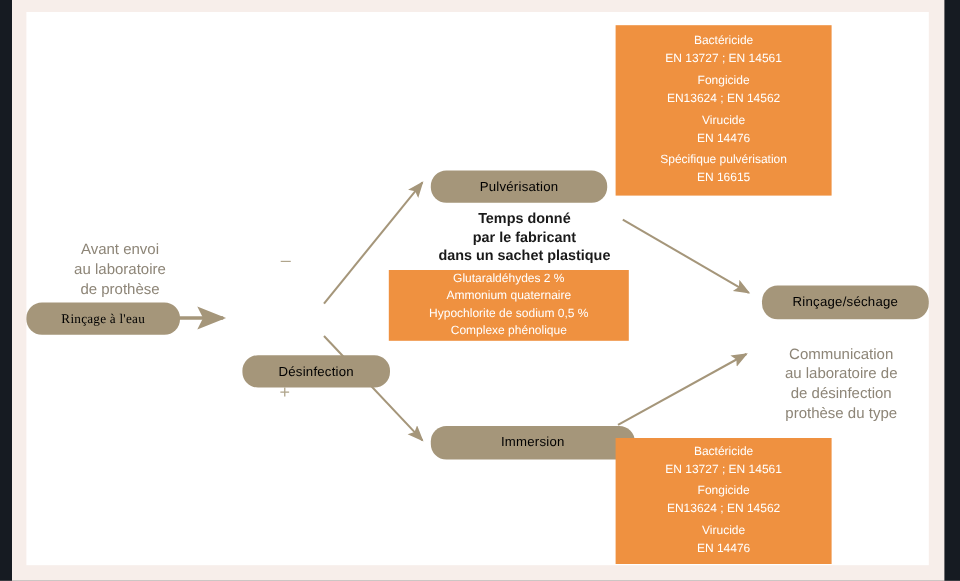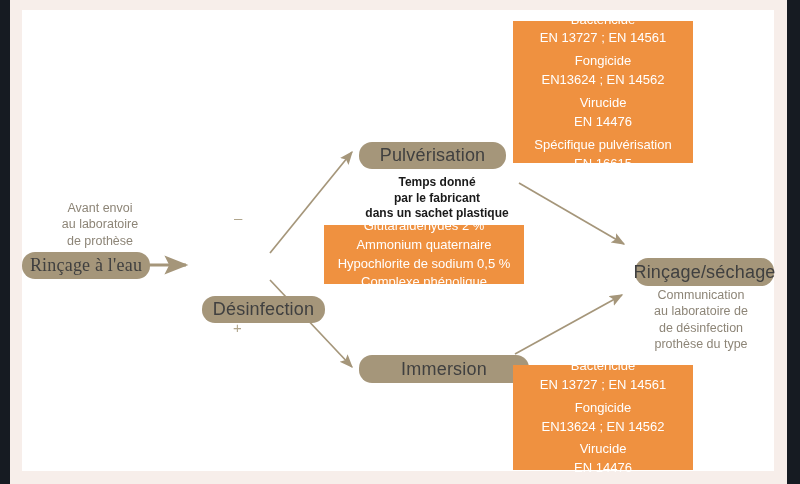--- a/index.html
+++ b/index.html
@@ -42,42 +42,42 @@
     top: 10px;
     width: 752px;
     height: 461px;
     background: #ffffff;
   }
 
   
   .pbox {
     position: absolute;
     background: #a5967a;
-    color: #404040;
+    color: #000000;
     display: flex;
     align-items: center;
     justify-content: center;
-    font-size: 18px;
+    font-size: 11px;
     letter-spacing: 0.2px;
     box-sizing: border-box;
     border-radius: 13px;
   }
 
   
   .obox {
     position: absolute;
     background: #ef9140;
     color: #ffffff;
     box-sizing: border-box;
     display: flex;
     flex-direction: column;
     align-items: center;
     justify-content: center;
     text-align: center;
-    font-size: 13px;
+    font-size: 10px;
     line-height: 1.45;
     padding: 20px 8px;
   }
   .obox .grp { margin: 2px 0; }
   .obox .grp div { white-space: nowrap; }
 
   
   .cap {
     position: absolute;
     text-align: center;
@@ -214,21 +214,21 @@
       <div class="grp">
         <div>Fongicide</div>
         <div>EN13624 ; EN 14562</div>
       </div>
       <div class="grp">
         <div>Virucide</div>
         <div>EN 14476</div>
       </div>
     </div>
 
-    <div class="pbox" style="left: 613px; top: 248px; width: 139px; height: 28px;">
+    <div class="pbox" style="left: 613px; top: 228px; width: 139px; height: 28px;">
       <span>Rinçage/séchage</span>
     </div>
 
     <div class="cap cap-grey" style="left: 604px; top: 277px; width: 150px;">
       <div>Communication</div>
       <div>au laboratoire de</div>
       <div>de désinfection</div>
       <div>prothèse du type</div>
     </div>
 

